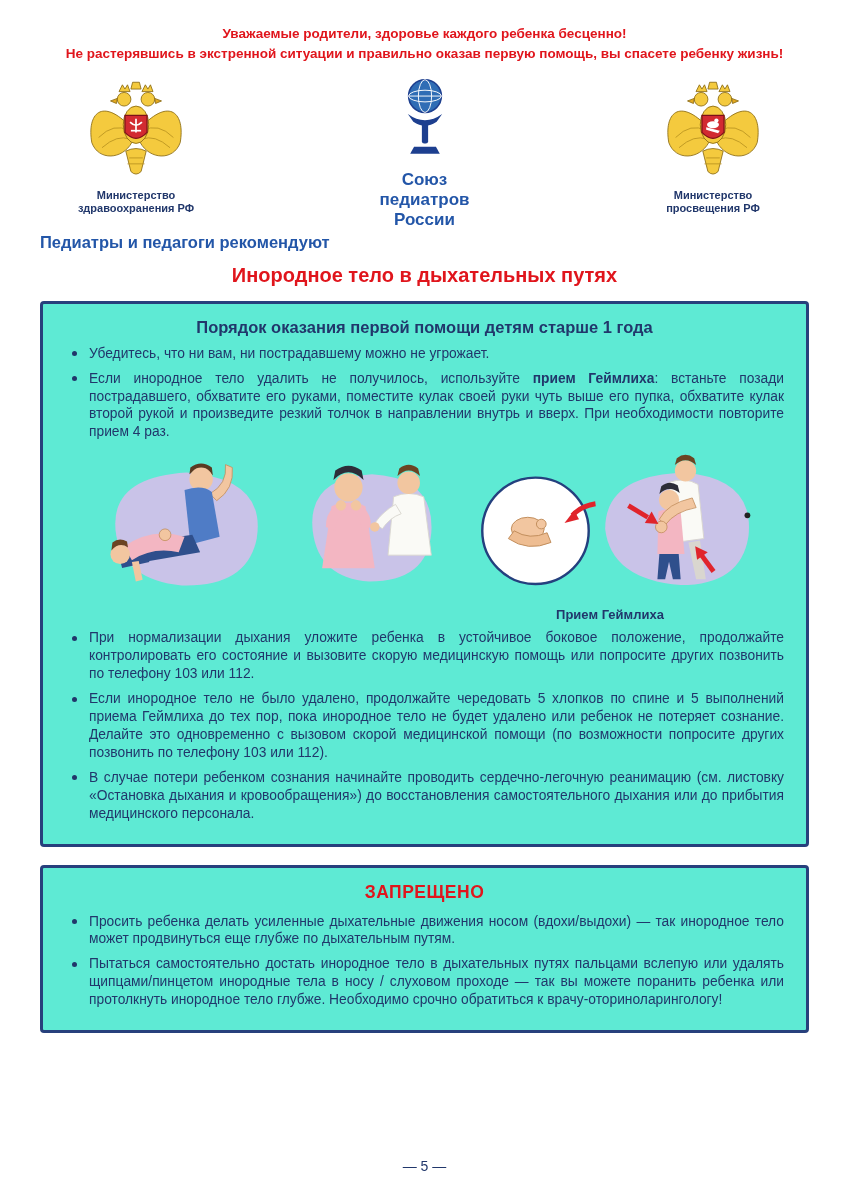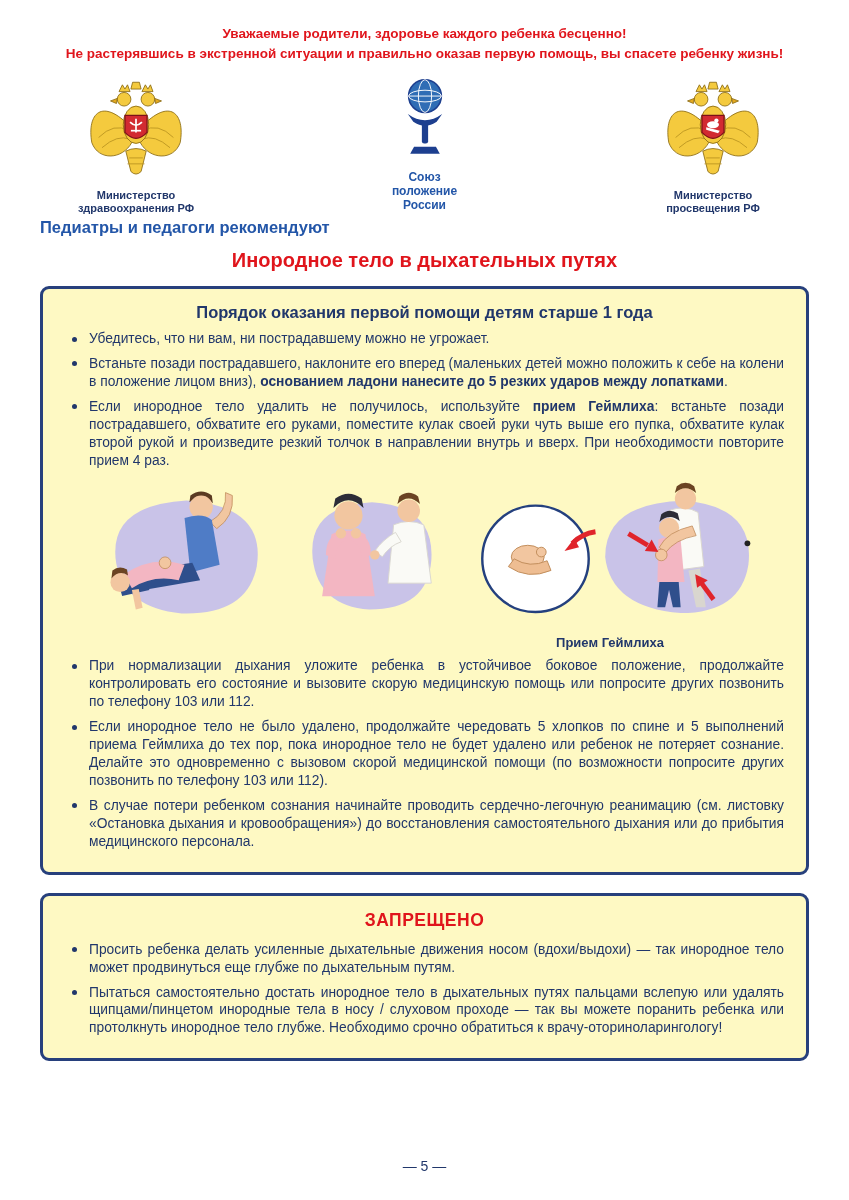--- a/index.html
+++ b/index.html
@@ -7,24 +7,24 @@
   .page {
     width: 849px; height: 1200px; margin: 0 auto; position: relative;
     background: #ffffff; font-family: "Liberation Sans", sans-serif;
     color: #21376b; padding: 24px 40px 0; overflow: hidden;
   }
   .red-lines { text-align: center; color: #e0151c; font-weight: bold; font-size: 13.5px; line-height: 1.5; }
   .logos { display: flex; justify-content: space-between; align-items: flex-start; margin-top: 10px; padding: 0 6px; }
   .logo-block { width: 180px; text-align: center; }
   .logo-block svg { display: block; margin: 0 auto; }
   .ministry-label { font-size: 11px; font-weight: bold; color: #21376b; line-height: 1.25; margin-top: 6px; }
-  .union-label { color: #2356a8; font-size: 12px; font-weight: bold; line-height: 1.2; margin-top: 3px; }
+  .union-label { color: #2356a8; font-size: 17px; font-weight: bold; line-height: 1.2; margin-top: 3px; }
   .subtitle { color: #2356a8; font-weight: bold; font-size: 16.5px; margin-top: 2px; }
   .doc-title { text-align: center; color: #e0151c; font-weight: bold; font-size: 20px; margin-top: 12px; }
-  .box { border: 3px solid #27407c; border-radius: 9px; margin-top: 14px; padding: 12px 22px 14px; background: #fef9c3; }
+  .box { border: 3px solid #27407c; border-radius: 4px; margin-top: 14px; padding: 12px 22px 14px; background: #5eead4; }
   .box-title { text-align: center; font-weight: bold; font-size: 16.5px; color: #21376b; margin: 2px 0 8px; }
   .box-title.red { color: #e0151c; font-size: 17.5px; letter-spacing: .5px; margin-bottom: 10px; }
   ul.bullets { list-style: none; margin: 0; padding: 0; }
   ul.bullets li { position: relative; padding-left: 24px; margin: 7px 0; font-size: 13.8px; line-height: 1.3; text-align: justify; color: #21376b; }
   ul.bullets li::before { content: ""; position: absolute; left: 7px; top: 6.5px; width: 5px; height: 5px; border-radius: 50%; background: #21376b; }
   .b { font-weight: bold; }
   .illustrations { display: flex; justify-content: center; align-items: flex-start; gap: 8px; margin: 10px 0 2px; }
   .ill-col { text-align: center; }
   .caption { font-weight: bold; font-size: 13px; color: #21376b; margin-top: 2px; text-align: center; }
   .footer { position: absolute; bottom: 26px; left: 0; width: 100%; text-align: center; font-size: 14px; color: #21376b; }
@@ -77,21 +77,21 @@
         <circle cx="50" cy="27" r="21" fill="#2f6db5" stroke="#1d3f8f" stroke-width="2"></circle>
         <ellipse cx="50" cy="27" rx="21" ry="7.5" fill="none" stroke="#ffffff" stroke-width="1.2"></ellipse>
         <ellipse cx="50" cy="27" rx="8.5" ry="21" fill="none" stroke="#ffffff" stroke-width="1.2"></ellipse>
         <line x1="29" y1="27" x2="71" y2="27" stroke="#ffffff" stroke-width="1.2"></line>
         <path d="M28 50 Q50 66 72 50 L65 60 Q50 70 35 60 Z" fill="#1d3f8f"></path>
         <rect x="46" y="60" width="8" height="28" rx="3" fill="#1d3f8f"></rect>
         <path d="M36 92 h28 l5 9 h-38 z" fill="#1d3f8f"></path>
       </svg>
       <div class="union-label">
         <div>Союз</div>
-        <div>положение</div>
+        <div>педиатров</div>
         <div>России</div>
       </div>
     </div>
 
     <div class="logo-block">
       <svg width="102" height="108" viewBox="0 0 120 120">
         <path d="M56 5 h8 l2 8 h-12 z" fill="#f4ca3e" stroke="#8a6a12"></path>
         <path d="M40 16 l4 -8 3 5 3 -5 3 8 z" fill="#f4ca3e" stroke="#8a6a12"></path>
         <path d="M67 16 l4 -8 3 5 3 -5 3 8 z" fill="#f4ca3e" stroke="#8a6a12"></path>
         <circle cx="46" cy="25" r="8" fill="#f4ca3e" stroke="#8a6a12"></circle>
@@ -124,23 +124,20 @@
 
   <div class="subtitle">Педиатры и педагоги рекомендуют</div>
   <div class="doc-title">Инородное тело в дыхательных путях</div>
 
   <div class="box">
     <div class="box-title">Порядок оказания первой помощи детям старше 1 года</div>
 
     <ul class="bullets">
       <li>
         <span>Убедитесь, что ни вам, ни пострадавшему можно не угрожает.</span>
-      </li>
-      <li>
-        <span>Встаньте позади пострадавшего, наклоните его вперед (маленьких детей можно положить к себе на колени в положение лицом вниз), </span><span class="b">основанием ладони нанесите до 5 резких ударов между лопатками</span><span>.</span>
       </li>
       <li>
         <span>Если инородное тело удалить не получилось, используйте </span><span class="b">прием Геймлиха</span><span>: встаньте позади пострадавшего, обхватите его руками, поместите кулак своей руки чуть выше его пупка, обхватите кулак второй рукой и произведите резкий толчок в направлении внутрь и вверх. При необходимости повторите прием 4 раз.</span>
       </li>
     </ul>
 
     <div class="illustrations">
 
       <svg width="195" height="150" viewBox="0 0 200 150">
         <path d="M28 85 Q18 25 100 20 Q182 26 172 88 Q162 138 95 136 Q36 130 28 85 Z" fill="#c9c3e8"></path>

